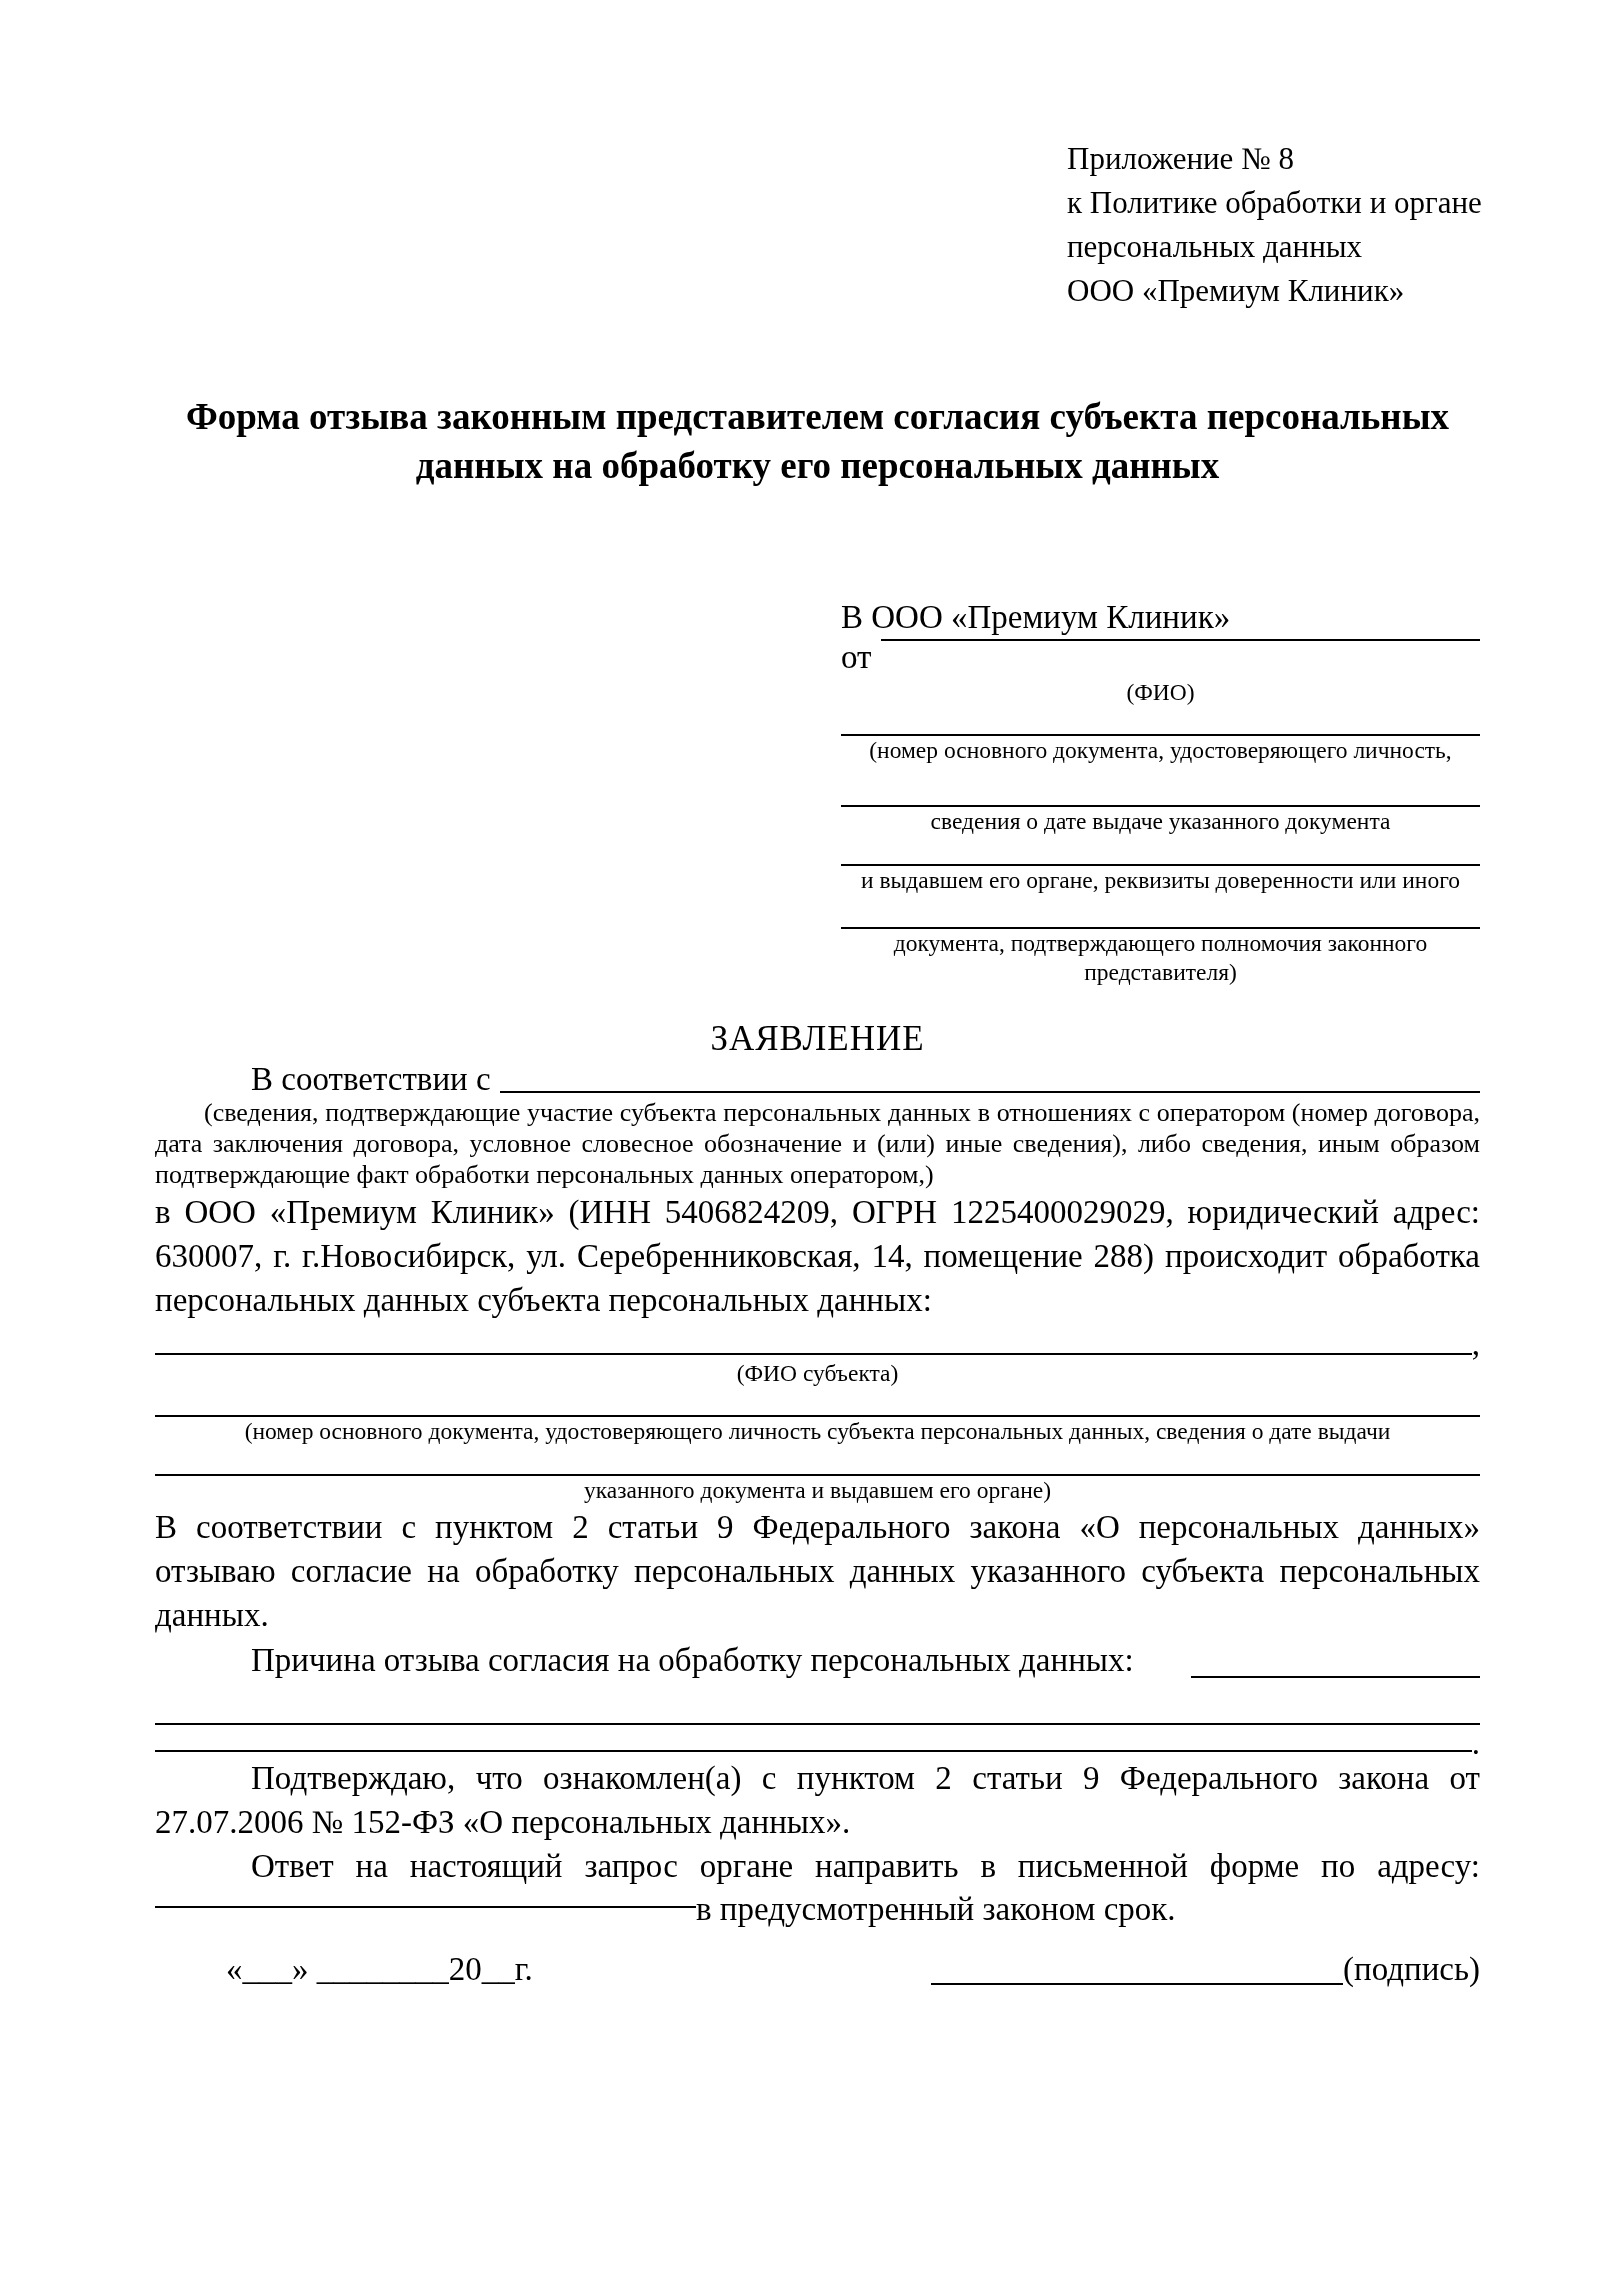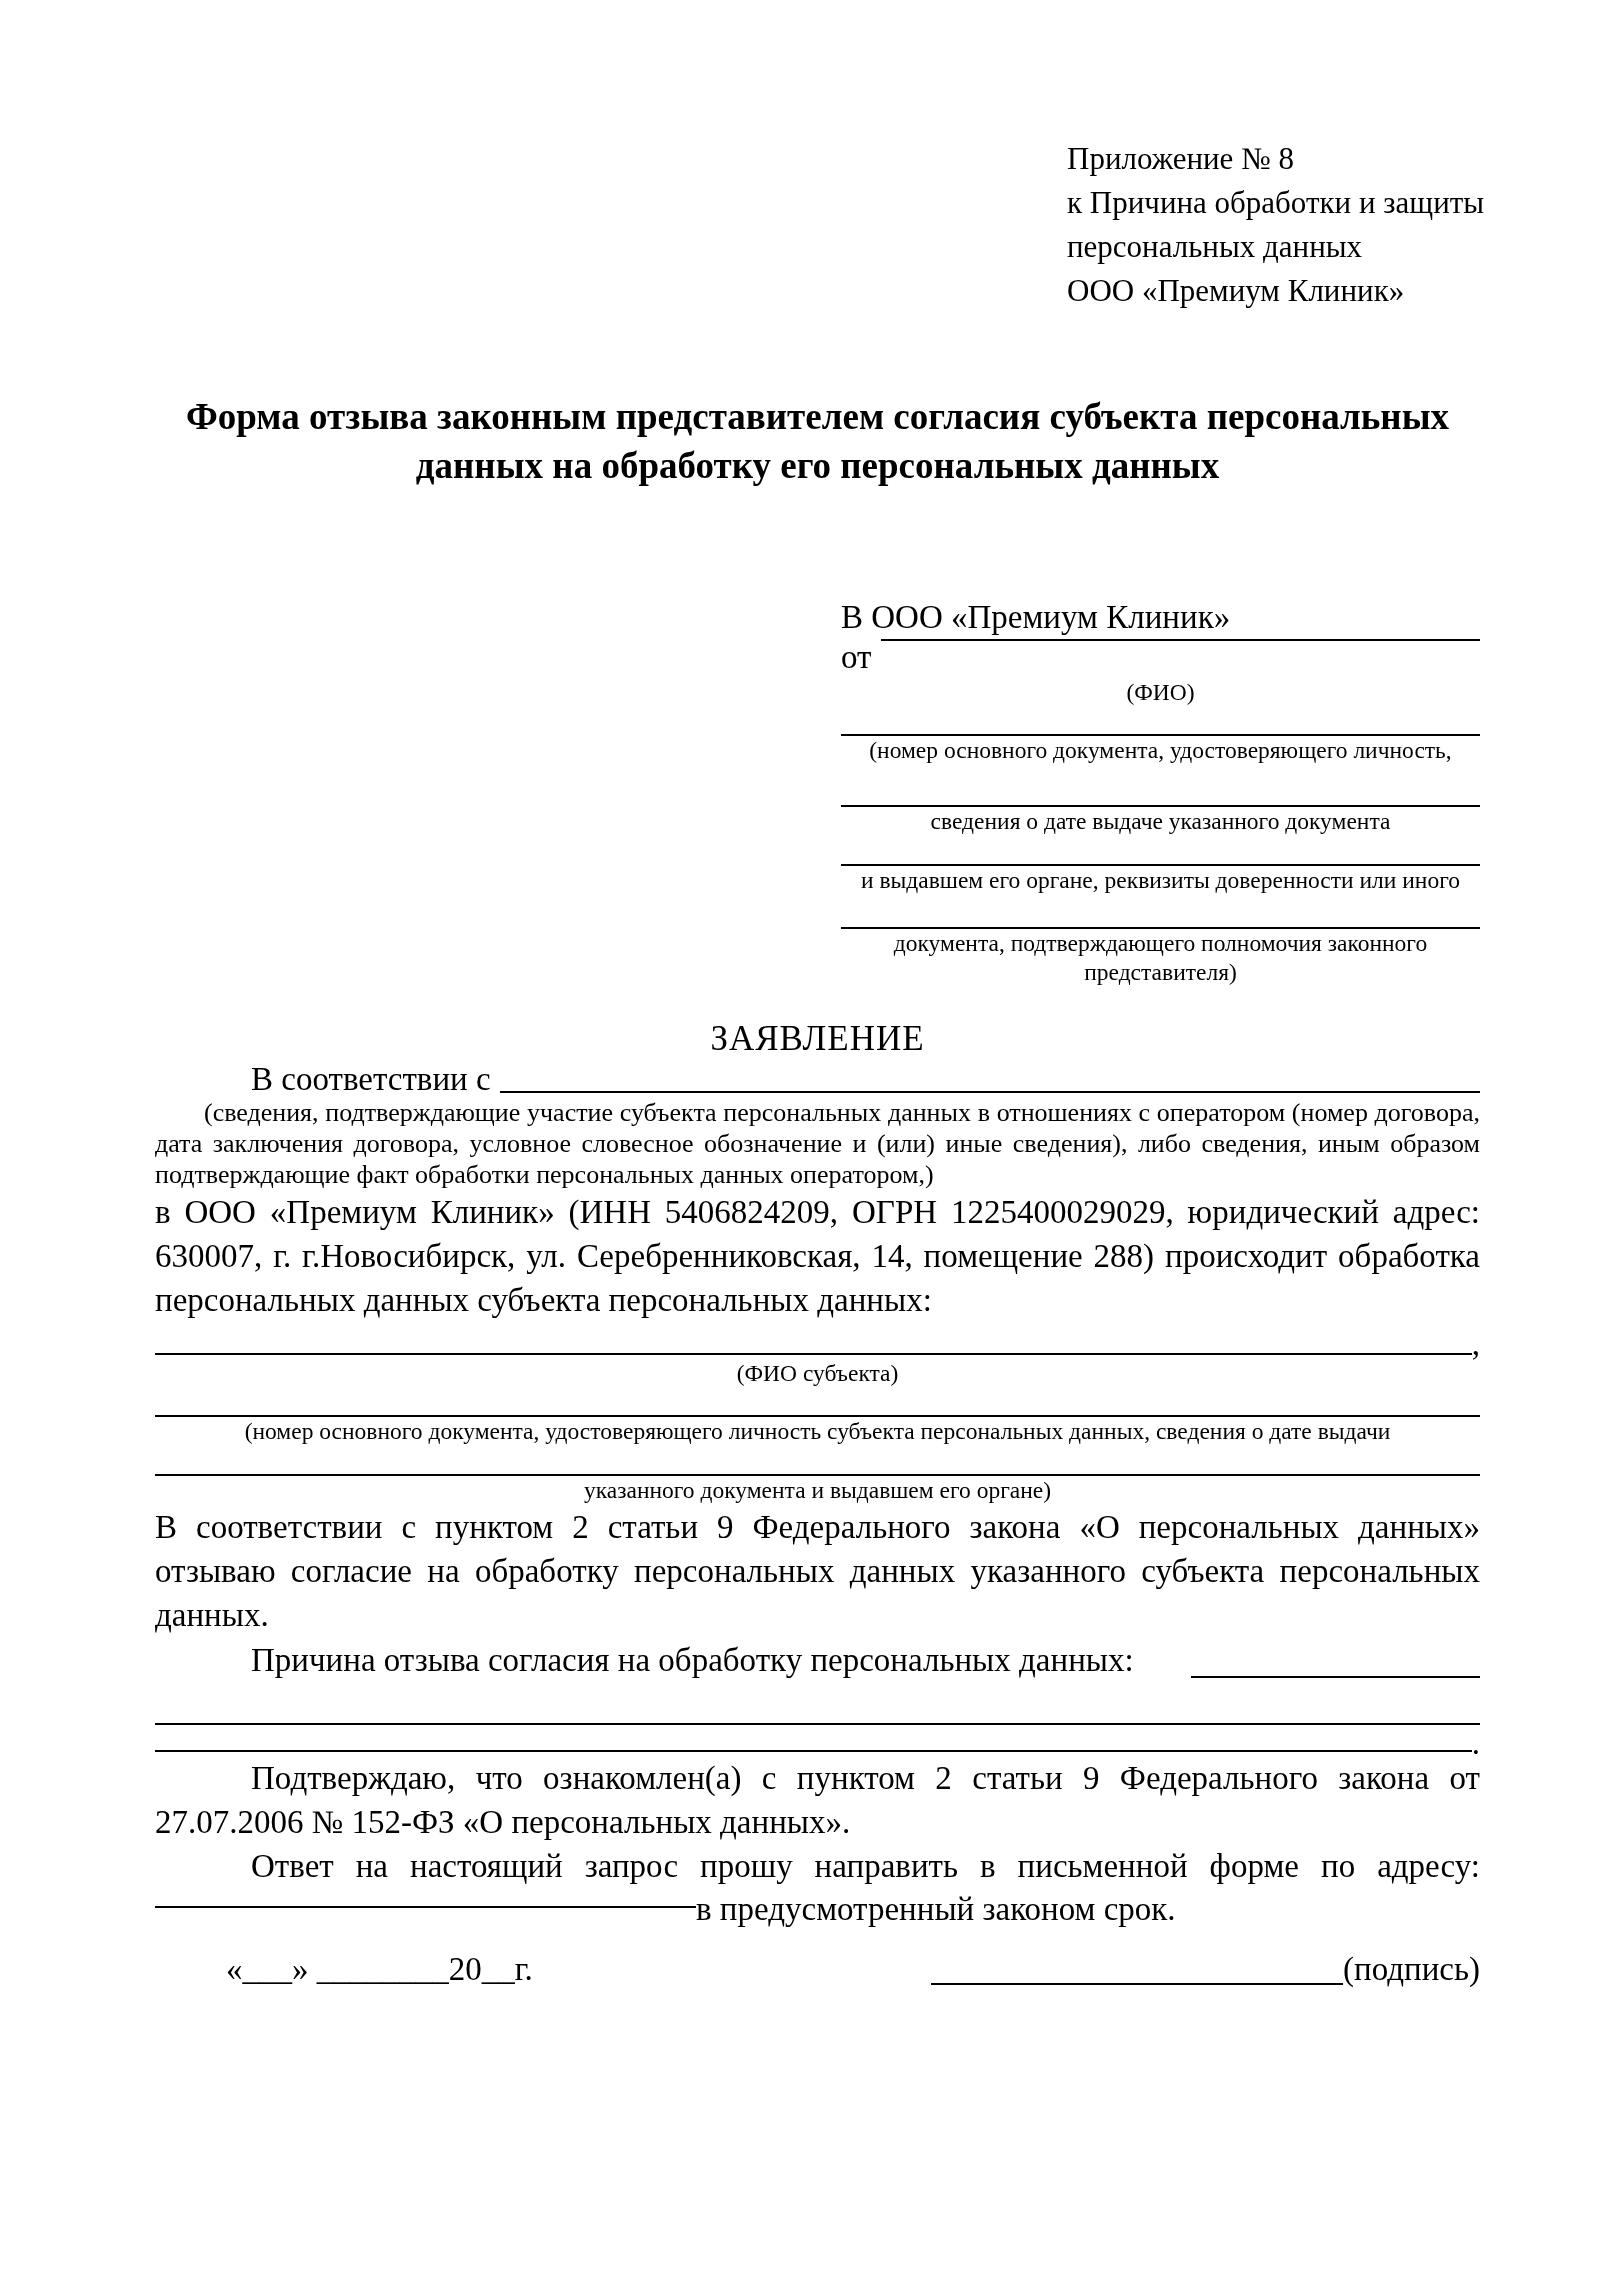--- a/index.html
+++ b/index.html
@@ -183,21 +183,21 @@
   }
   .signature-caption { line-height: 41px; white-space: nowrap; text-align: right; }
 </style>
 </head>
 <body>
 
 <div class="page">
 
   <div class="header-block">
     <div>Приложение № 8</div>
-    <div>к Причина обработки и защиты</div>
+    <div>к Политике обработки и органе</div>
     <div>персональных данных</div>
     <div>ООО «Премиум Клиник»</div>
   </div>
 
   <div class="doc-title">Форма отзыва законным представителем согласия субъекта персональных данных на обработку его персональных данных</div>
 
   <div class="addressee">
     <div class="to-line">В ООО «Премиум Клиник»</div>
     <div class="fill-row">
       <span class="label">от</span>
@@ -247,21 +247,21 @@
 
     <div class="blank-line blank-full"></div>
 
     <div class="dot-row">
       <span class="fill"></span>
       <span class="period">.</span>
     </div>
 
     <p class="para indent">Подтверждаю, что ознакомлен(а) с пунктом 2 статьи 9 Федерального закона от 27.07.2006 № 152-ФЗ «О персональных данных».</p>
 
-    <p class="para indent stretch-last">Ответ на настоящий запрос прошу направить в письменной форме по адресу:</p>
+    <p class="para indent stretch-last">Ответ на настоящий запрос органе направить в письменной форме по адресу:</p>
 
     <div class="reply-row">
       <span class="reply-fill"></span>
       <span class="suffix">в предусмотренный законом срок.</span>
     </div>
   </div>
 
   <div class="footer-row">
     <div class="date-line">«___» ________20__г.</div>
     <div class="signature-group">

